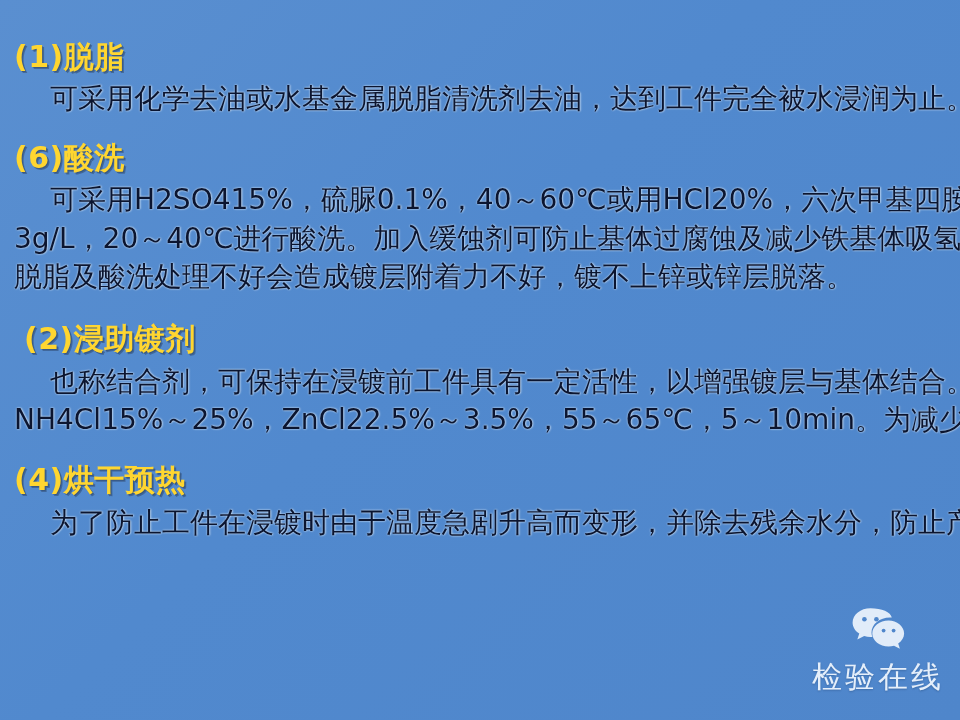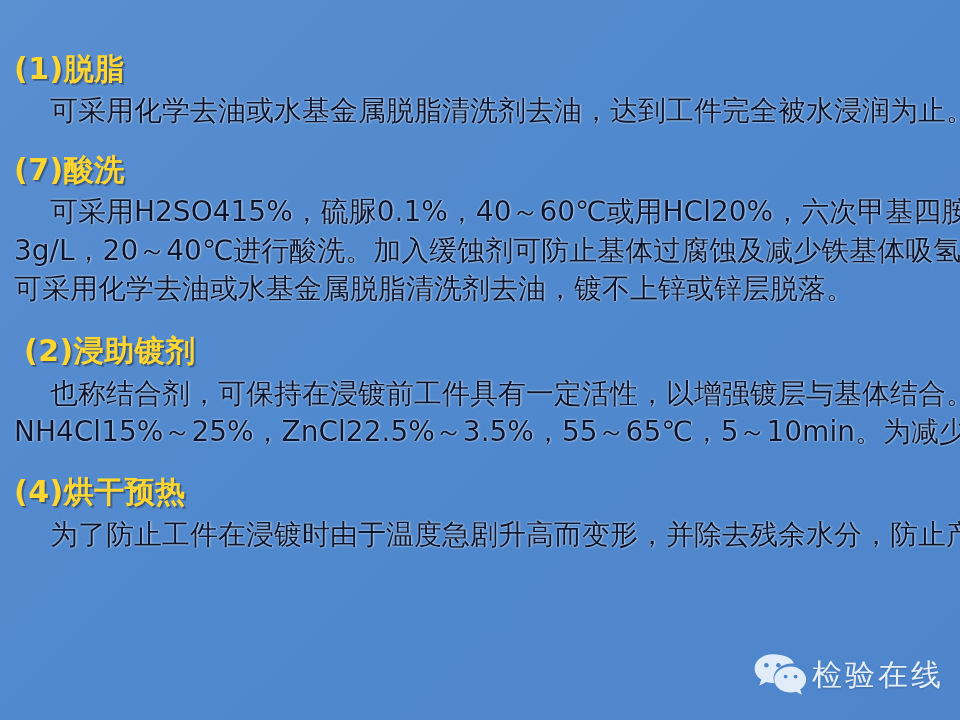--- a/index.html
+++ b/index.html
@@ -16,21 +16,21 @@
   #slide {
     position: relative;
     width: 960px;
     height: 720px;
     background: linear-gradient(135deg, #5a8fd0 0%, #5189ce 45%, #4f86cb 100%);
     box-sizing: border-box;
   }
   .content {
     position: absolute;
     left: 0;
-    top: 12px;
+    top: 0;
     width: 900px;
     padding: 38px 14px 0 14px;
     box-sizing: border-box;
   }
   .section {
     margin-bottom: 2px;
   }
   .sec-heading {
     color: #ffd630;
     font-size: 30px;
@@ -61,20 +61,21 @@
 
   
   #watermark {
     position: absolute;
     right: 16px;
     bottom: 22px;
     display: flex;
     align-items: center;
     gap: 5px;
     opacity: 0.92;
+    flex-direction: column;
   }
   #watermark .wm-icon {
     width: 54px;
     height: 46px;
     position: relative;
     flex: 0 0 auto;
   }
   #watermark .wm-text {
     color: #f2f8ff;
     font-size: 30px;
@@ -94,25 +95,25 @@
     <div class="section">
       <div class="sec-heading">(1)脱脂</div>
       <div class="sec-body">
         <span class="ln first">可采用化学去油或水基金属脱脂清洗剂去油，达到工件完全被水浸润为止。</span>
       </div>
     </div>
 
     <div class="gap-1"></div>
 
     <div class="section">
-      <div class="sec-heading">(7)酸洗</div>
+      <div class="sec-heading">(6)酸洗</div>
       <div class="sec-body">
         <span class="ln first">可采用H2SO415%，硫脲0.1%，40～60℃或用HCl20%，六次甲基四胺1～</span>
         <span class="ln">3g/L，20～40℃进行酸洗。加入缓蚀剂可防止基体过腐蚀及减少铁基体吸氢量。</span>
-        <span class="ln">可采用化学去油或水基金属脱脂清洗剂去油，镀不上锌或锌层脱落。</span>
+        <span class="ln">脱脂及酸洗处理不好会造成镀层附着力不好，镀不上锌或锌层脱落。</span>
       </div>
     </div>
 
     <div class="gap-2"></div>
 
     <div class="section">
       <div class="sec-heading indent-sm">(2)浸助镀剂</div>
       <div class="sec-body">
         <span class="ln first">也称结合剂，可保持在浸镀前工件具有一定活性，以增强镀层与基体结合。</span>
         <span class="ln">NH4Cl15%～25%，ZnCl22.5%～3.5%，55～65℃，5～10min。为减少</span>

